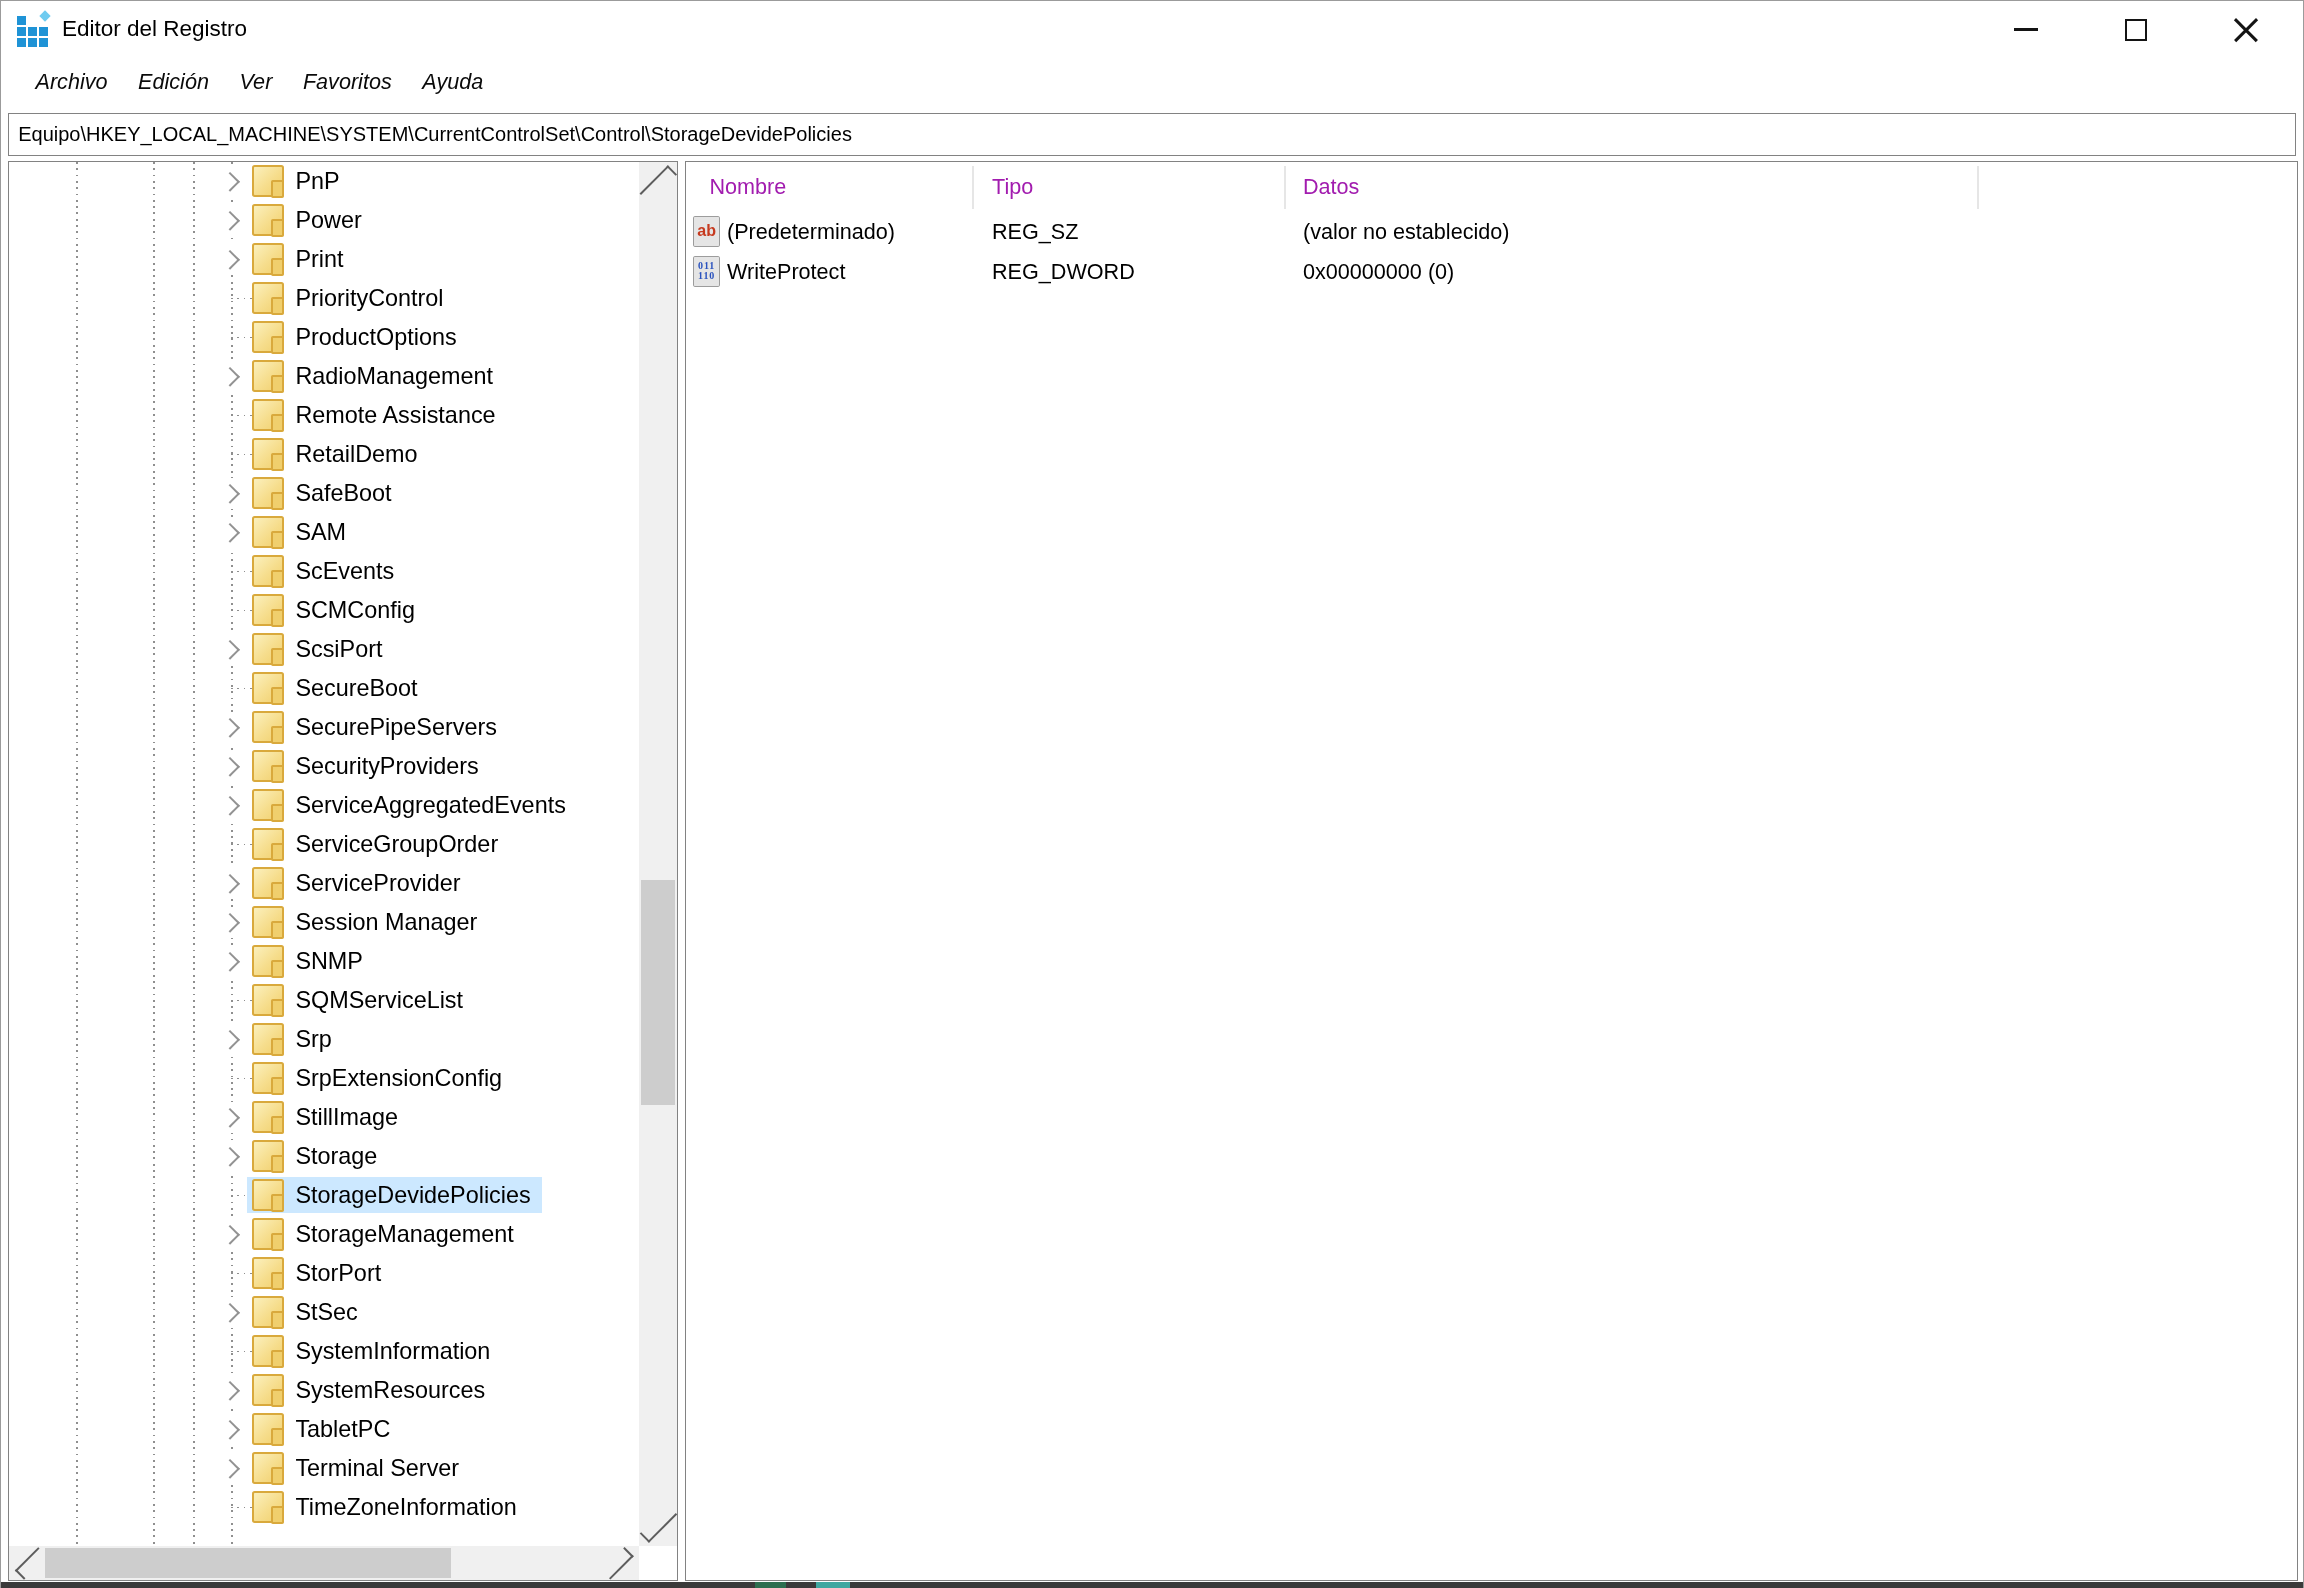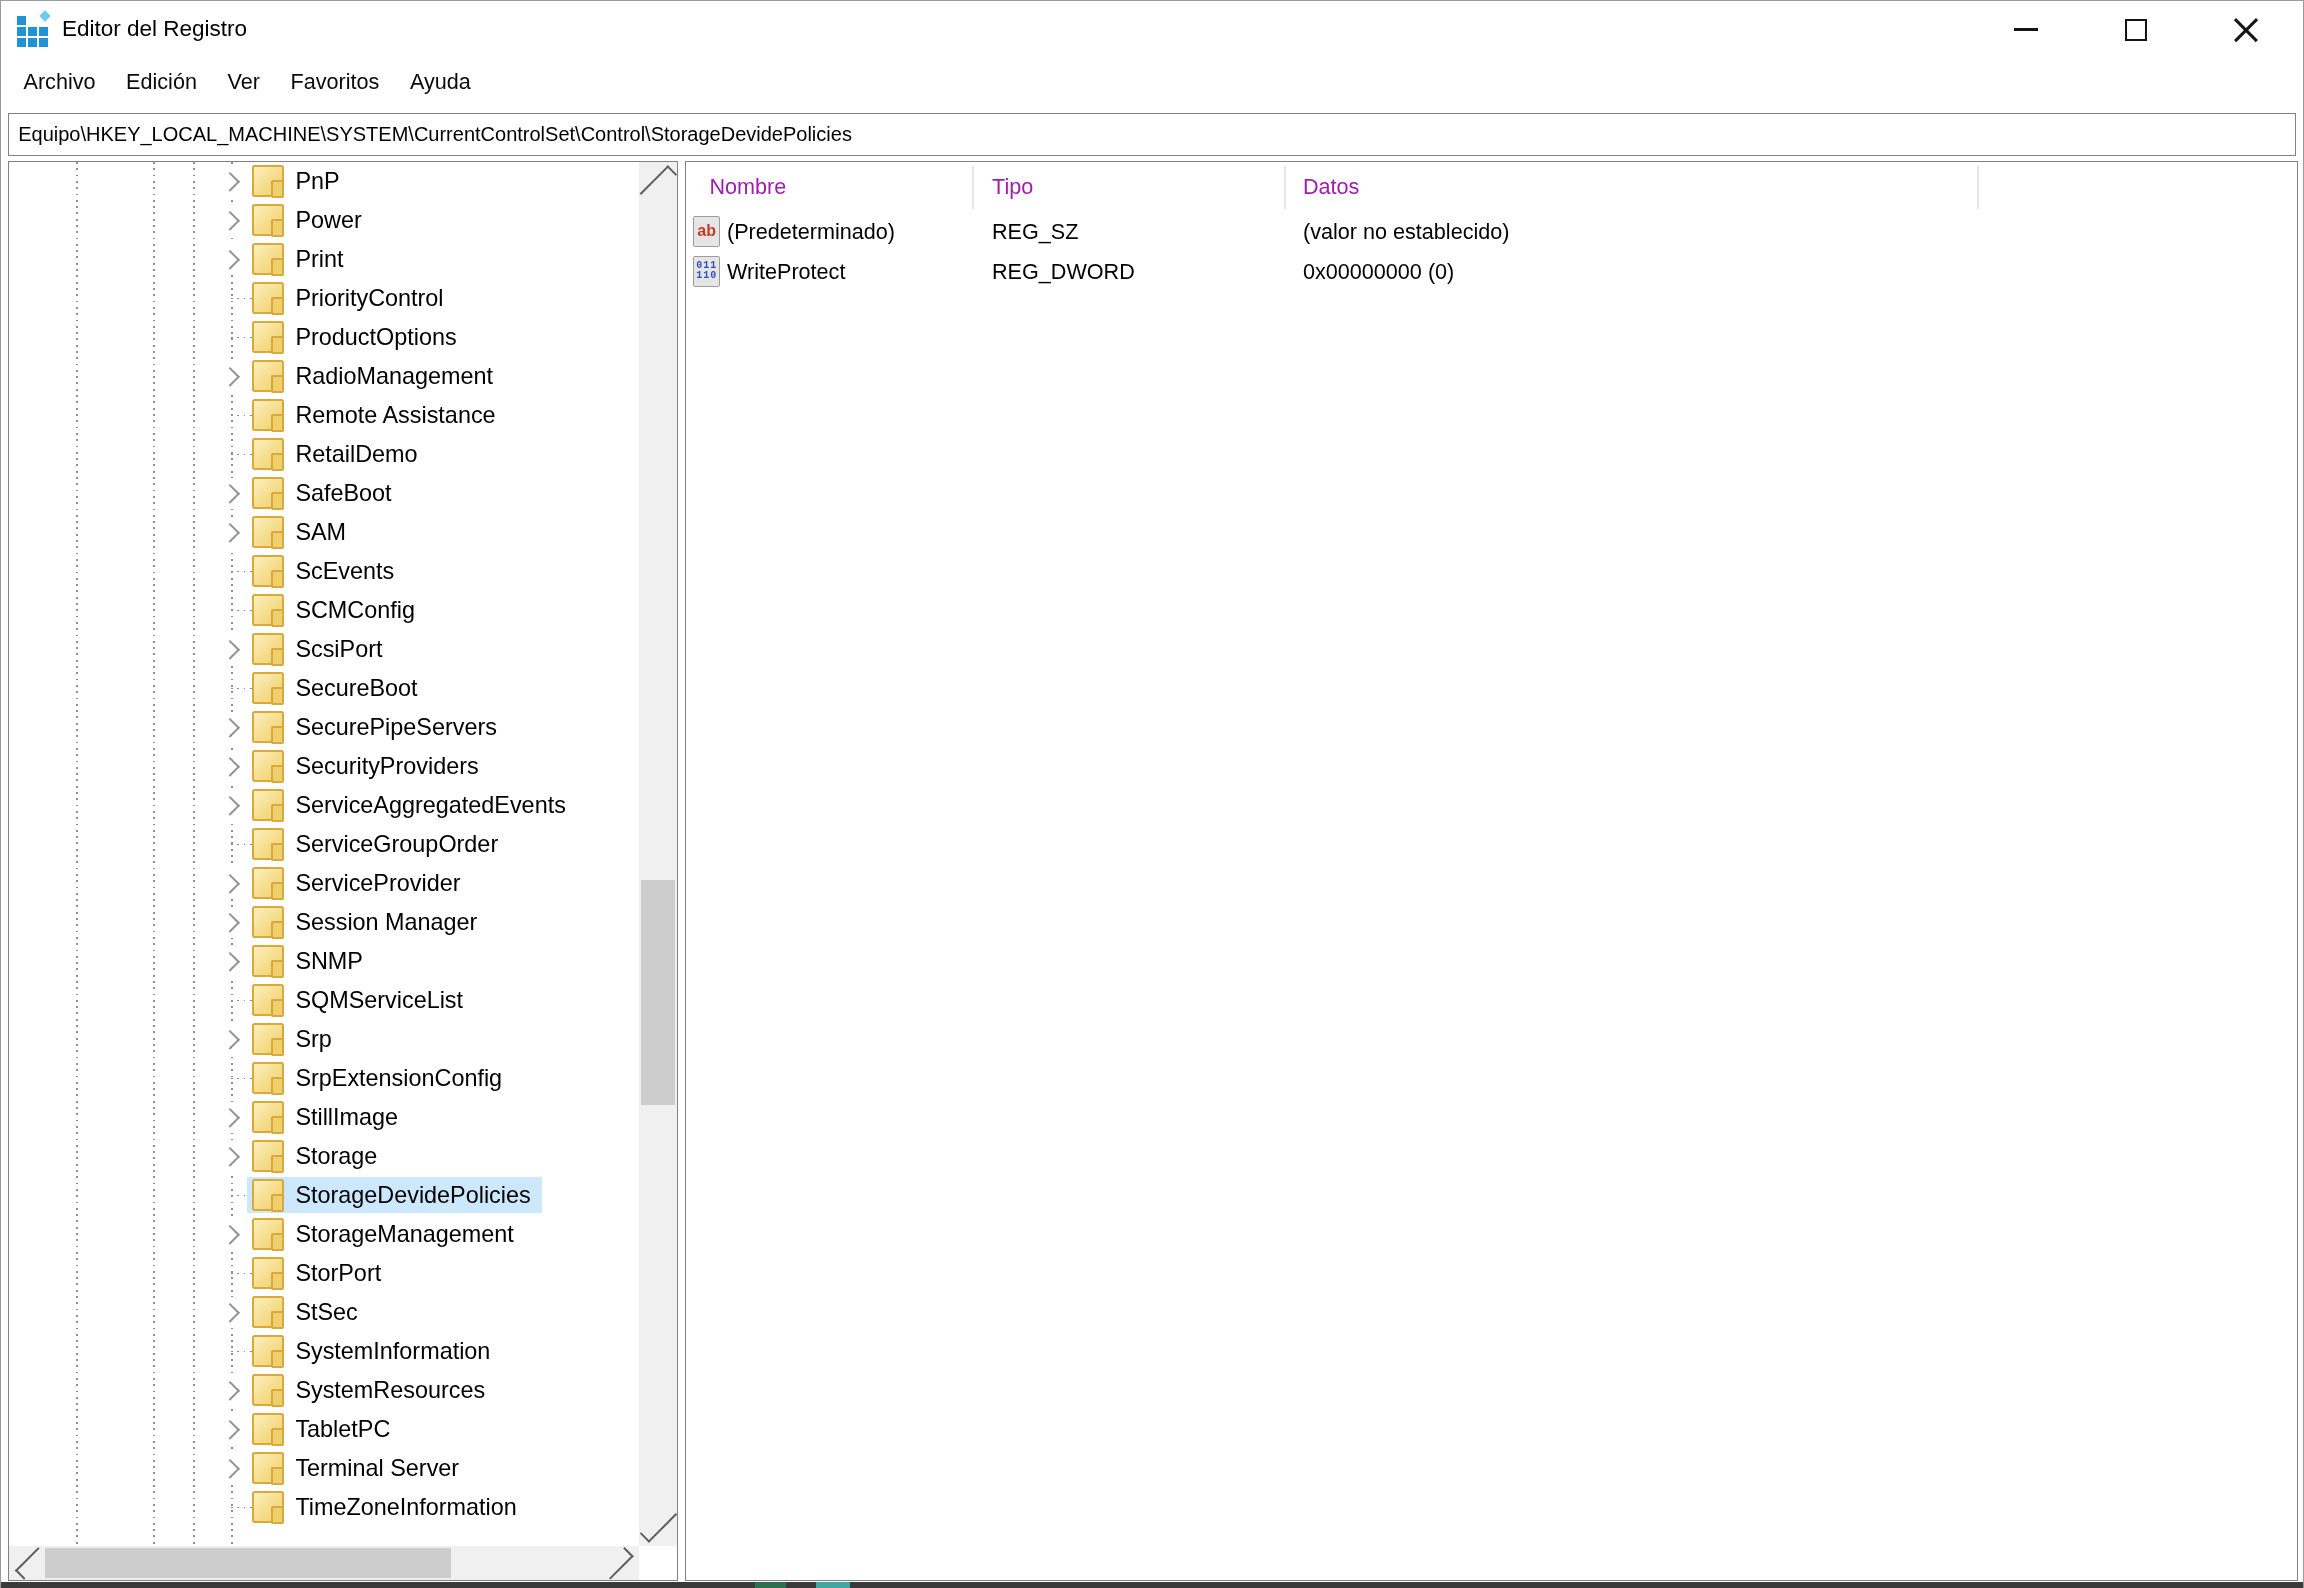--- a/index.html
+++ b/index.html
@@ -20,21 +20,21 @@
   .win-btns{position:absolute;right:1.8px;top:1.8px;height:54px;display:flex;}
   .wbtn{width:110px;height:54px;display:flex;align-items:center;justify-content:center;}
   .glyph-min{width:24px;height:2.7px;background:#141414;}
   .glyph-max{width:22.5px;height:22.5px;border:2.7px solid #141414;box-sizing:border-box;background:#fff;}
   .glyph-close{width:25px;height:25px;position:relative;}
   .glyph-close span{position:absolute;top:50%;left:50%;width:31px;height:2.7px;background:#141414;}
   .glyph-close span:nth-child(1){transform:translate(-50%,-50%) rotate(45deg);}
   .glyph-close span:nth-child(2){transform:translate(-50%,-50%) rotate(-45deg);}
 
   
-  .menubar{position:absolute;top:56px;left:0;right:0;height:50px;display:flex;align-items:center;padding-left:7.2px;background:#fff;}
+  .menubar{position:absolute;top:56px;left:12px;right:0;height:50px;display:flex;align-items:center;padding-left:7.2px;background:#fff;font-style:italic;}
   .menu-item{font-size:21.6px;padding:0 15.3px;height:100%;display:flex;align-items:center;color:#0a0a0a;}
 
   
   .addrbar{position:absolute;top:112px;left:7.2px;right:7.2px;height:43px;box-sizing:border-box;
     border:1.8px solid #828282;background:#fff;font-size:20px;line-height:40px;padding-left:9px;white-space:nowrap;overflow:hidden;}
 
   
   .treepane{position:absolute;left:7.2px;top:160px;width:670px;height:1420px;box-sizing:border-box;border:0.9px solid #828282;background:#fff;}
   .rightpane{position:absolute;left:684px;top:160px;width:1613px;height:1420px;box-sizing:border-box;border:0.9px solid #828282;background:#fff;}
 
@@ -78,21 +78,21 @@
   .hcell{position:absolute;top:0;height:49px;line-height:49px;font-size:21.6px;color:#a21caf;}
   .hc-name{left:23.4px;} .hc-type{left:306px;} .hc-data{left:617px;}
   .hsep{position:absolute;top:3.6px;height:43px;width:1.8px;background:#e6e6e6;}
   .s1{left:286px;} .s2{left:598px;} .s3{left:1291px;}
   .lrow{position:absolute;left:0;right:0;height:41px;}
   .lcell{position:absolute;top:0;height:41px;line-height:41px;font-size:21.6px;white-space:nowrap;color:#000;}
   .c-name{left:41px;} .c-type{left:306px;} .c-data{left:617px;}
   .vicon{position:absolute;left:7.2px;top:4.5px;width:27px;height:31px;box-sizing:border-box;
     border:1.8px solid #9c9c9c;border-radius:1.8px;background:#e5e5e5;display:flex;align-items:center;justify-content:center;flex-direction:column;}
   .vicon.sz{color:#c63a1f;font-weight:bold;font-size:16px;}
-  .vicon.dword{color:#2a52be;font-weight:bold;font-size:10px;line-height:10px;font-family:Liberation Mono, monospace;letter-spacing:0.9px;}
+  .vicon.dword{color:#2a52be;font-weight:bold;font-size:10px;line-height:10px;font-family:Liberation Serif, serif;letter-spacing:0.9px;}
 
   
   .bstrip{position:absolute;left:0;right:0;top:1581px;height:7.2px;background:#3a3a3a;}
   .bspeck1{position:absolute;left:754px;top:0;width:31px;height:7.2px;background:#2d6e4f;}
   .bspeck2{position:absolute;left:815px;top:0;width:34px;height:7.2px;background:#3fa7a0;}
 </style>
 </head>
 <body>
 
 <div class="window">

